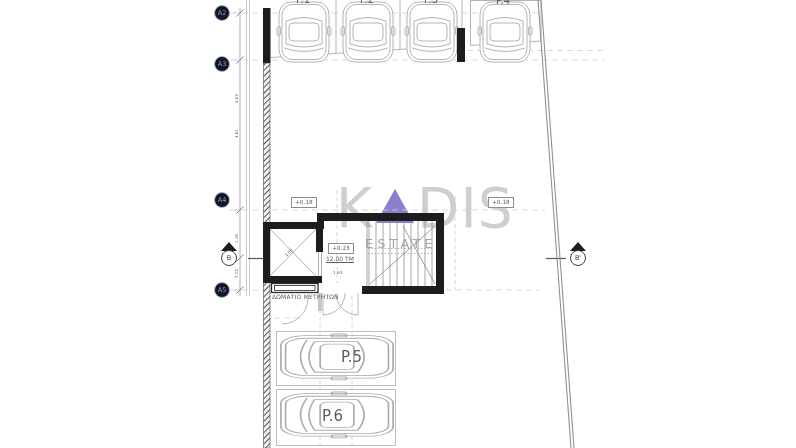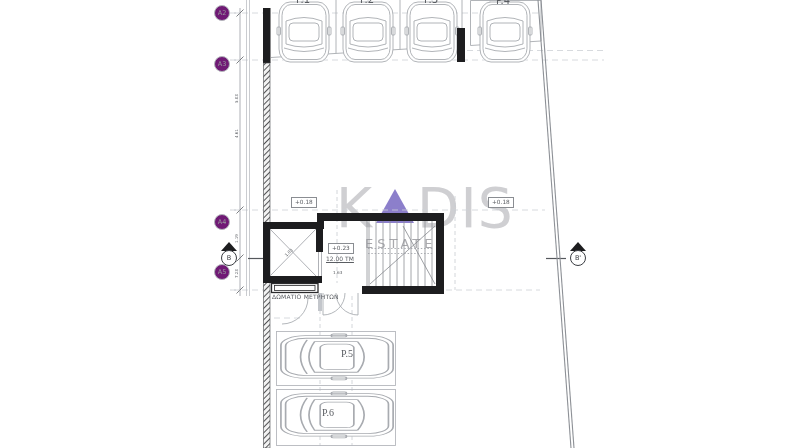--- a/index.html
+++ b/index.html
@@ -4,40 +4,40 @@
 <style>
   html,body{margin:0;padding:0;background:#fff;}
   #plan{
     position:relative;width:796px;height:448px;background:#ffffff;
     overflow:hidden;font-family:"DejaVu Sans", sans-serif;
   }
   #plan .lbl{position:absolute;color:#5a5d62;white-space:nowrap;}
   .bubble{
     position:absolute;width:16px;height:16px;border:1px solid #b4b7bc;border-radius:50%;
     display:flex;align-items:center;justify-content:center;
-    font-size:6.5px;color:#97999d;background:#701a75;box-sizing:border-box;
+    font-size:6.5px;color:#97999d;background:#0f172a;box-sizing:border-box;
   }
   .section-marker{position:absolute;width:18px;text-align:center;}
   .section-marker .tri{
     width:0;height:0;margin:0 auto;
     border-left:8px solid transparent;border-right:8px solid transparent;
     border-bottom:9px solid #1d1d1f;
   }
   .section-marker .circ{
     width:16px;height:16px;border:1.3px solid #3a3d42;border-radius:50%;
     display:flex;align-items:center;justify-content:center;margin:-1px auto 0;
     font-size:6.5px;color:#3a3d42;background:#fff;box-sizing:border-box;
   }
   .boxed{
     border:0.8px solid #8a8d92;background:#fff;padding:1px 3px;
     font-size:5.8px;color:#5a5d62;line-height:6.5px;
   }
   .underlined{font-size:6px;text-decoration:underline;color:#5a5d62;}
   .ptop{font-size:10px;color:#8f9296;}
-  .pbot{font-size:10px;color:#97999d;font-family:Liberation Serif, serif;}
+  .pbot{font-size:15px;color:#97999d;}
   .room{font-size:6px;color:#85878b;letter-spacing:0.2px;}
   .dim{font-size:4px;color:#9a9da3;transform:rotate(-90deg);transform-origin:left top;}
   .dim45{font-size:4.2px;color:#85878b;transform:rotate(-45deg);}
   .dimh{font-size:4.2px;color:#85878b;}
   #watermark{position:absolute;left:336px;top:182px;z-index:1;display:flex;align-items:flex-end;height:52px;}
   #watermark .wm-txt{
     font-size:55px;line-height:52px;color:rgba(178,178,182,0.62);letter-spacing:1px;
   }
   #watermark .wm-tri{
     width:0;height:0;margin:0 3px 11px 3px;
@@ -228,24 +228,24 @@
   </svg>
 
   <div class="labels">
 
     <div class="bubble" style="left:214px;top:5px">
         <span>A2</span>
       </div>
     <div class="bubble" style="left:214px;top:56px">
         <span>A3</span>
       </div>
-    <div class="bubble" style="left:214px;top:214px">
+    <div class="bubble" style="left:214px;top:192px">
         <span>A4</span>
       </div>
-    <div class="bubble" style="left:214px;top:264px">
+    <div class="bubble" style="left:214px;top:282px">
         <span>A5</span>
       </div>
 
     <div class="section-marker" style="left:220px;top:242px">
       <div class="tri"></div>
       <div class="circ">
           <span>B</span>
         </div>
     </div>
     <div class="section-marker" style="left:569px;top:242px">

